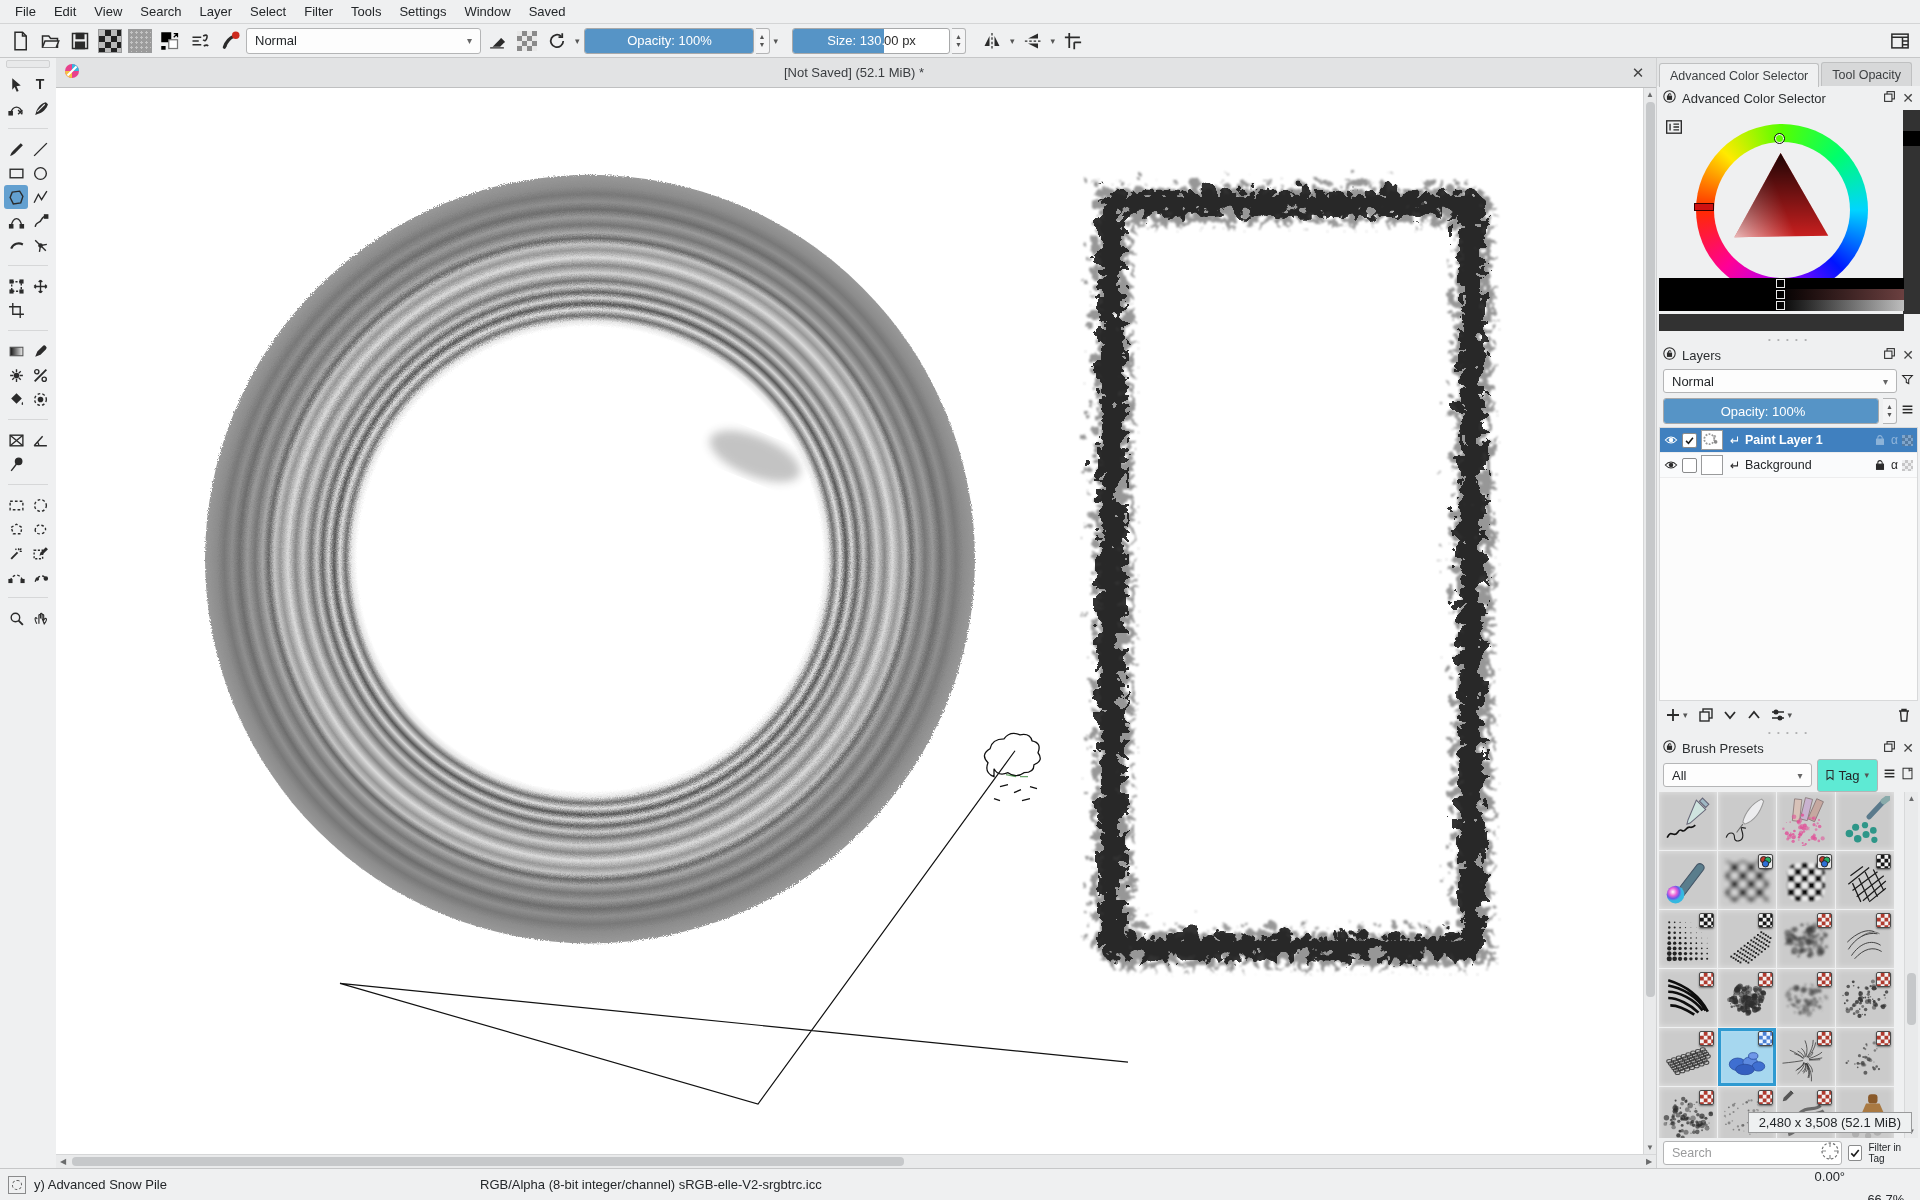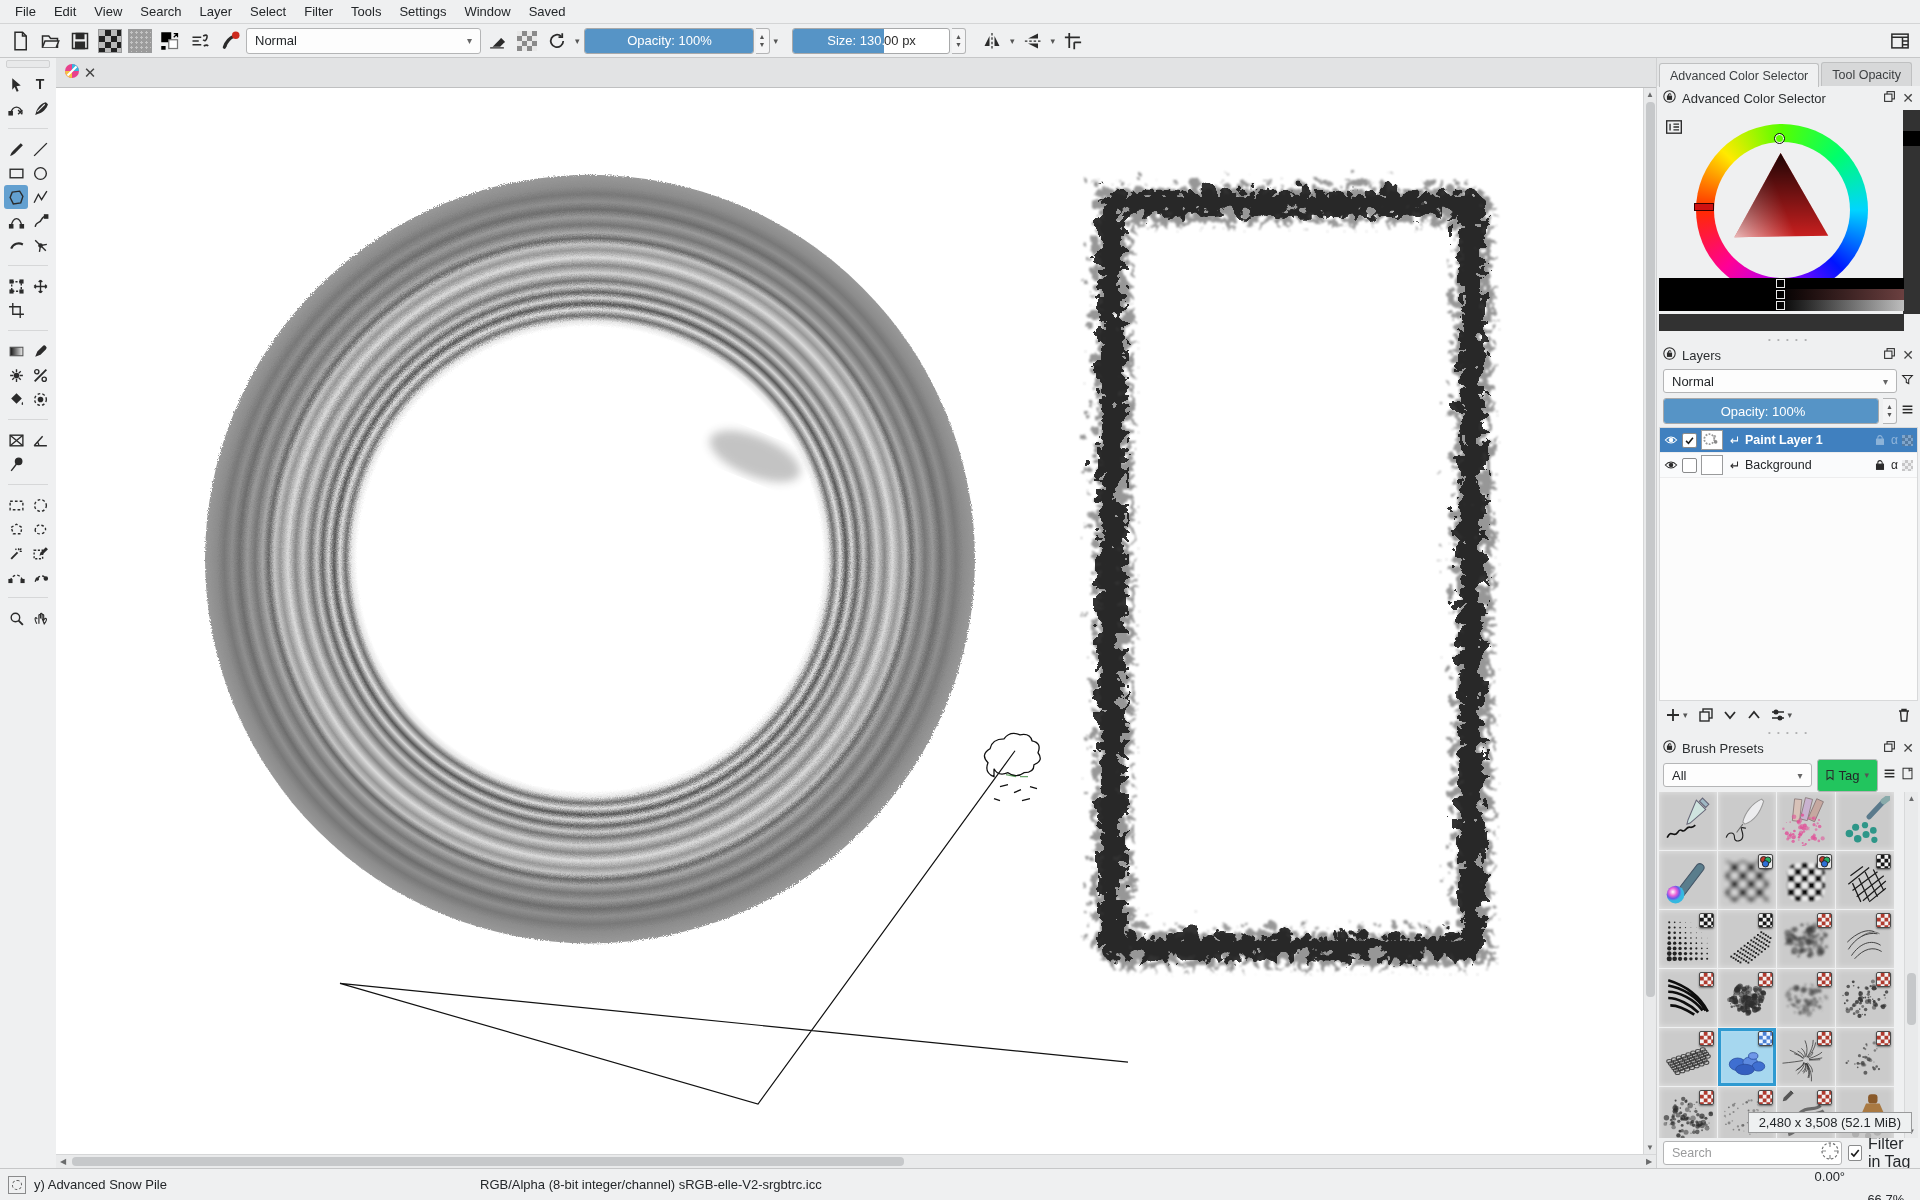--- a/index.html
+++ b/index.html
@@ -111,21 +111,21 @@
   .faded { opacity:.4; }
   #layer-btns { height:28px; display:flex; align-items:center; gap:8px; padding:0 8px; flex:none; }
   #layer-btns .lb { display:flex; align-items:center; }
   #layer-btns svg { width:16px; height:16px; }
   #layer-btns .trash { margin-left:auto; }
 
   
   #presets-panel { flex:1; min-height:0; }
   #preset-controls { height:30px; gap:5px; }
   #preset-filter { flex:1; height:24px; }
-  #tag-btn { height:33px; border:1px solid #b4b5b6; border-radius:3px; background:#22c55e; display:flex; align-items:center; gap:3px; padding:0 6px; }
+  #tag-btn { height:33px; border:1px solid #b4b5b6; border-radius:3px; background:#5eead4; display:flex; align-items:center; gap:3px; padding:0 6px; }
   #tag-btn svg { width:12px; height:12px; }
   #preset-area { flex:1; display:flex; min-height:0; margin:2px 2px 0; }
   #preset-grid { flex:1; display:flex; flex-wrap:wrap; gap:1px; overflow:hidden; align-content:flex-start; background:#eff0f1; }
   .preset { width:58px; height:58px; background:#cbcbcb; position:relative; display:flex; align-items:center; justify-content:center; box-shadow:inset 0 0 6px rgba(255,255,255,.5); }
   .preset svg.art { width:50px; height:50px; }
   .preset.selected { background:#a6d7ef; outline:3px solid #2f9ad1; outline-offset:-3px; }
   .badge { position:absolute; top:3px; right:3px; width:15px; height:15px; border:1px solid #4a4a4a; border-radius:2px; box-shadow:0 1px 2px rgba(0,0,0,.45); }
   .badge.rw { background:repeating-conic-gradient(#b03a2e 0 25%, #f2f2f2 0 50%); background-size:7.5px 7.5px; }
   .badge.bw { background:repeating-conic-gradient(#161616 0 25%, #f2f2f2 0 50%); background-size:7.5px 7.5px; }
   .badge.blue { background:repeating-conic-gradient(#4a7fd4 0 25%, #eaf4ff 0 50%); background-size:7.5px 7.5px; }
@@ -516,20 +516,21 @@
     </div>
 
     <div id="mdi">
       <div id="tabstrip">
         <span><svg width="16" height="16" viewBox="0 0 16 16">
               <circle cx="8" cy="8" r="7" fill="#e8418c"></circle>
               <path d="M8 1a7 7 0 0 1 7 7H8z" fill="#35b8e0"></path>
               <path d="M1 8a7 7 0 0 0 7 7V8z" fill="#f5c242"></path>
               <path d="M3.5 12.5L12.5 3.5" stroke="#fff" stroke-width="2.2" fill="none"></path>
             </svg></span>
+        <span id="tab-title">[Not Saved]  (52.1 MiB) *</span>
         <span id="tab-close">✕</span>
       </div>
       <div id="viewport">
         <div id="canvas-art">
           <svg viewBox="0 0 1587 1068" preserveAspectRatio="none">
             <defs>
               <radialGradient id="rg" cx="0.5" cy="0.5" r="0.5">
                 <stop offset="0%" stop-color="#ffffff"></stop>
                   <stop offset="60.5%" stop-color="#ffffff"></stop>
                 <stop offset="62%" stop-color="#e6e6e6"></stop>
@@ -1815,21 +1816,21 @@
             <span class="scroll-arrow" style="margin-top:auto">▼</span>
           </div>
         </div>
         <div class="row" id="preset-search-row">
           <input id="search-input" placeholder="Search" style="">
           <span class="chk">
               <svg viewBox="0 0 16 16" fill="none" stroke="#1c1c1c" stroke-width="2.2">
                 <path d="M3 8.5l3.5 3.5L13 4"></path>
               </svg>
             </span>
-          <span style="font-size:16px">Filter in Tag</span>
+          <span style="font-size:10px">Filter in Tag</span>
         </div>
       </div>
     </div>
   </div>
 
   <div id="statusbar">
     <span id="sel-mode-icon">
         <i></i>
       </span>
     <span>y) Advanced Snow Pile</span>

